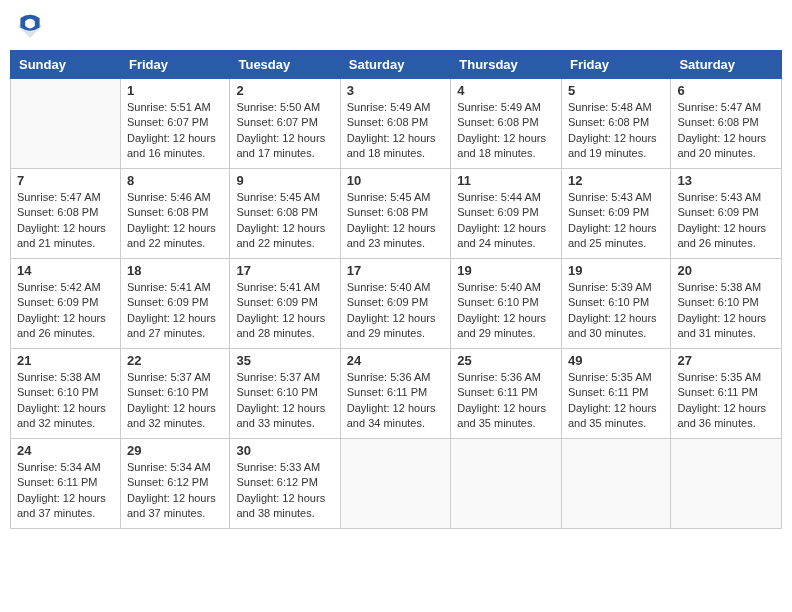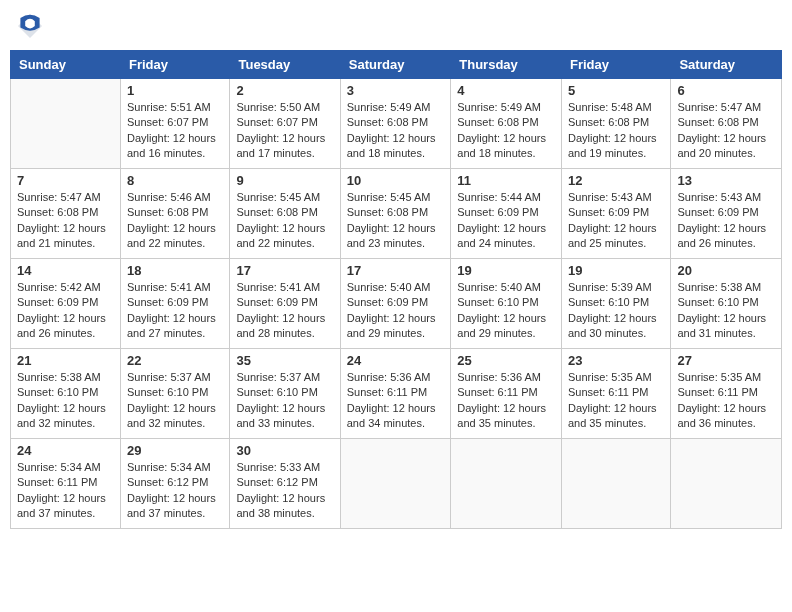--- a/index.html
+++ b/index.html
@@ -226,21 +226,21 @@
         </td>
         <td>
           <span class="day-num">24</span>
           <div class="day-info">Sunrise: 5:36 AM<br>Sunset: 6:11 PM<br>Daylight: 12 hours<br>and 34 minutes.</div>
         </td>
         <td>
           <span class="day-num">25</span>
           <div class="day-info">Sunrise: 5:36 AM<br>Sunset: 6:11 PM<br>Daylight: 12 hours<br>and 35 minutes.</div>
         </td>
         <td>
-          <span class="day-num">23</span>
+          <span class="day-num">49</span>
           <div class="day-info">Sunrise: 5:35 AM<br>Sunset: 6:11 PM<br>Daylight: 12 hours<br>and 35 minutes.</div>
         </td>
         <td>
           <span class="day-num">27</span>
           <div class="day-info">Sunrise: 5:35 AM<br>Sunset: 6:11 PM<br>Daylight: 12 hours<br>and 36 minutes.</div>
         </td>
       </tr>
       <tr class="week-row">
         <td>
           <span class="day-num">24</span>

